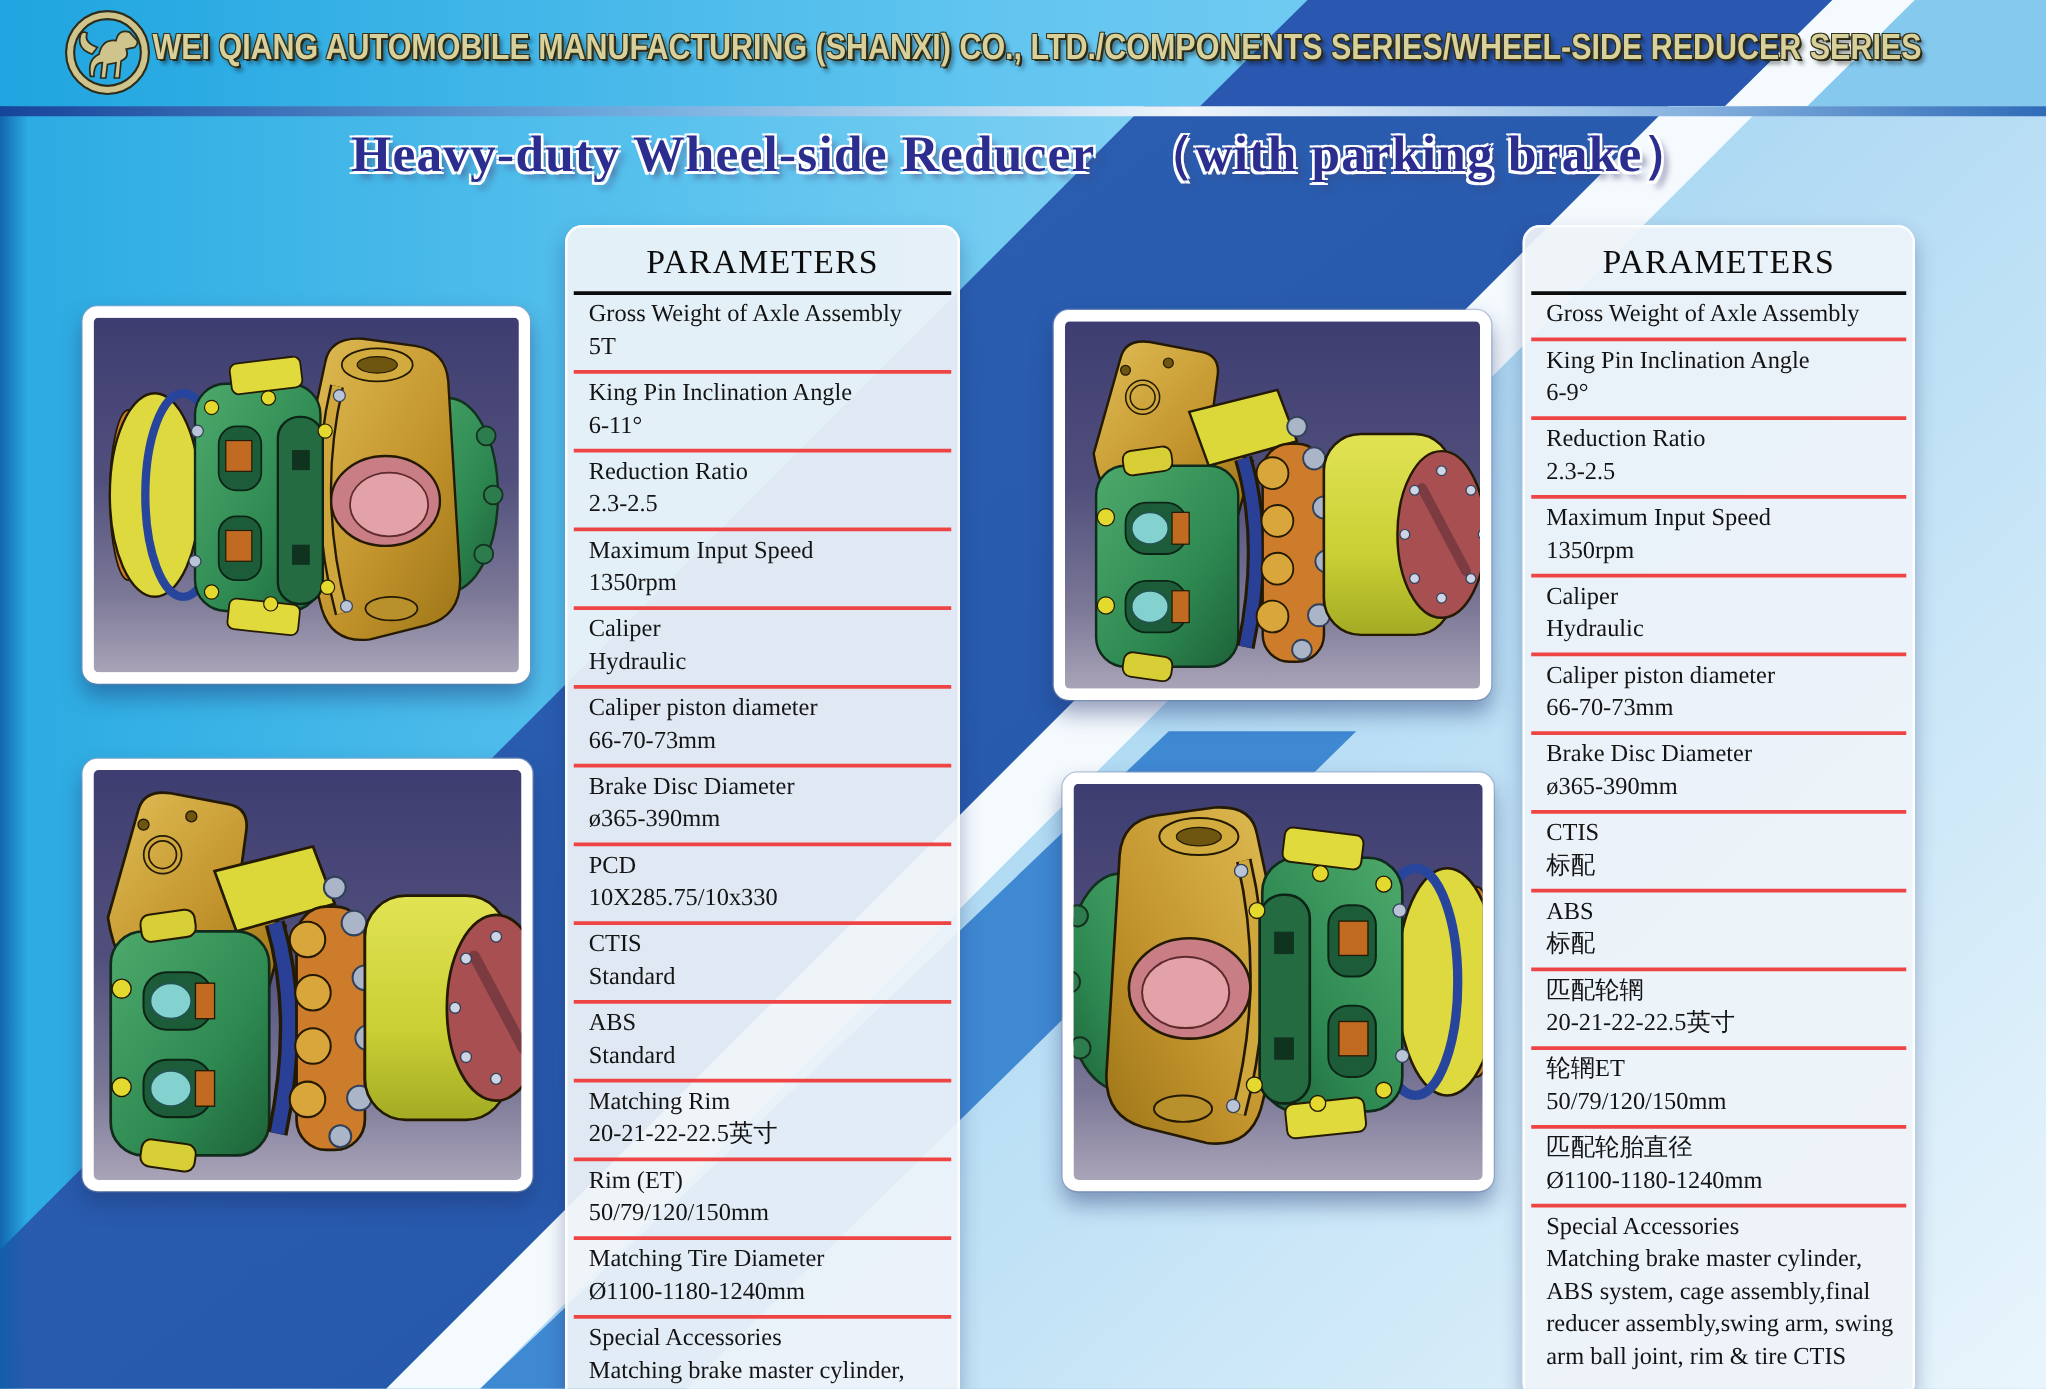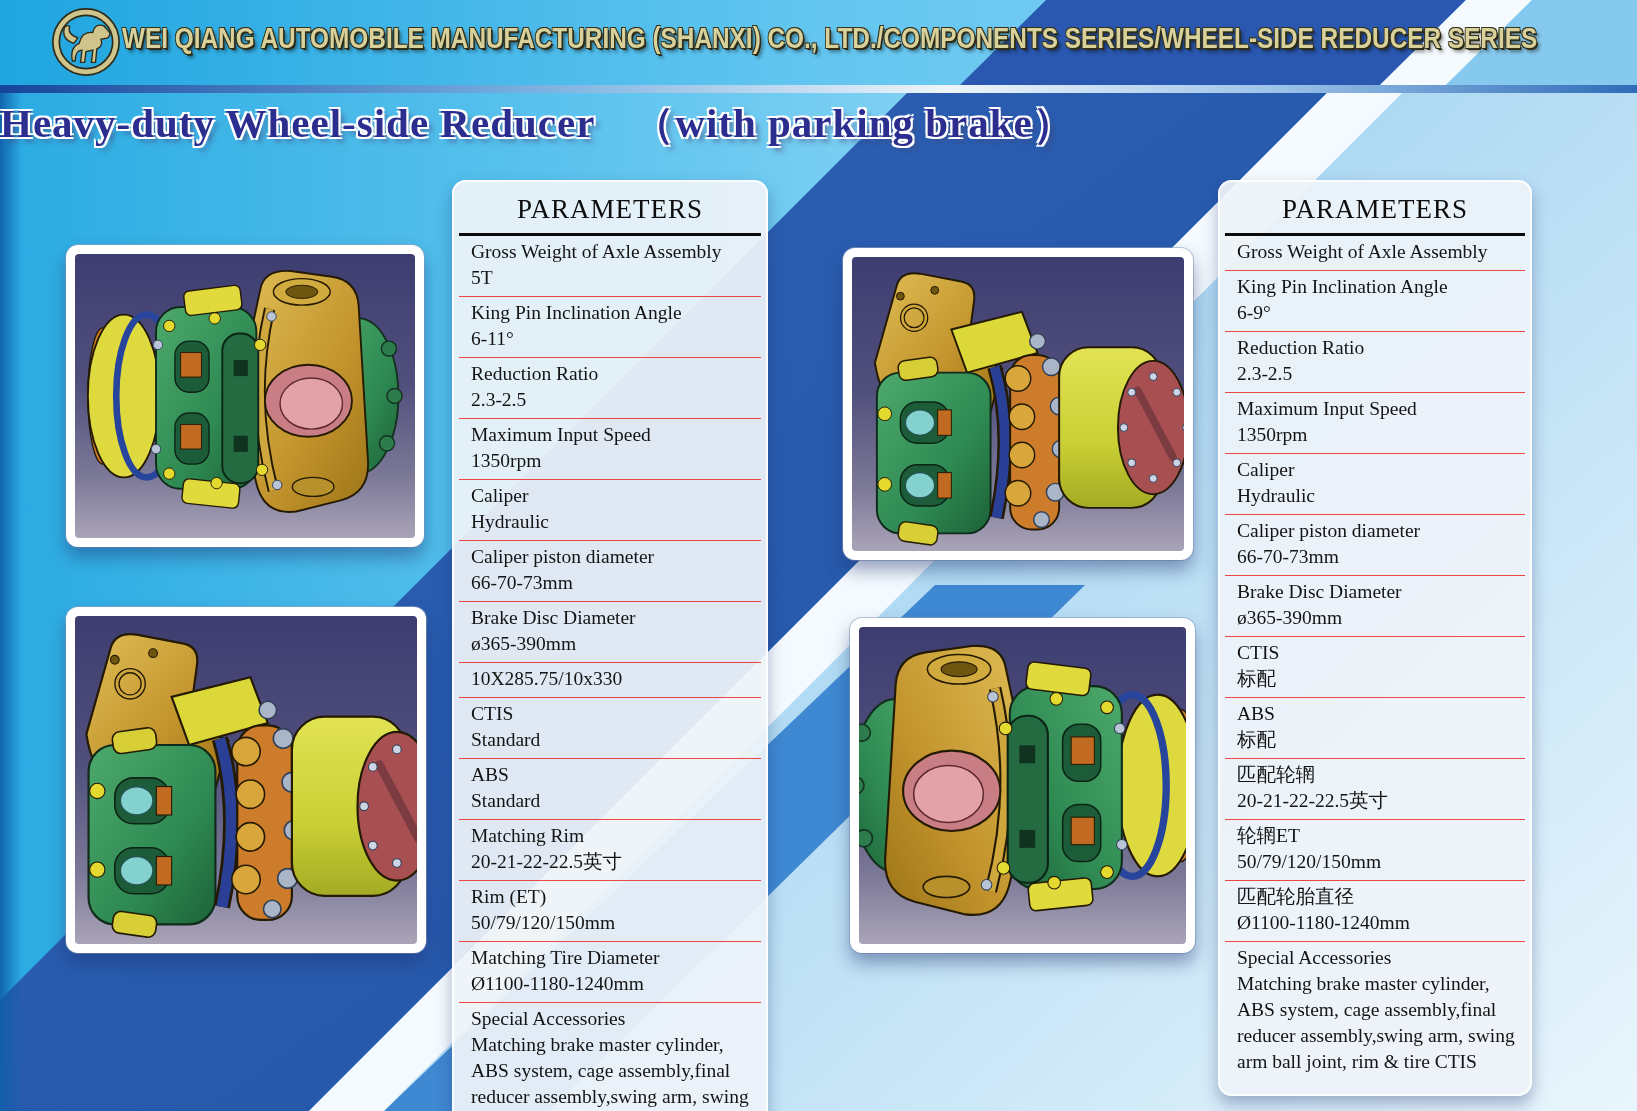--- a/index.html
+++ b/index.html
@@ -19,21 +19,21 @@
     font-weight:bold;font-size:29px;letter-spacing:0px;white-space:nowrap;
     transform:scaleX(.84);transform-origin:left center;
     color:#d8d19b;
     text-shadow:-1px -1px 0 #35331c, 1px -1px 0 #35331c, -1px 1px 0 #35331c,
                  2px 2px 0 #2c2a16, 4px 4px 4px rgba(0,0,0,.45);
   }
   .separator{position:absolute;left:0;top:85px;width:1637px;height:8px;z-index:6;
     background:linear-gradient(90deg,#16449a 0%,#6ea9dd 30%,#eef5fb 58%,#9cc3e8 78%,#2f6cb8 100%);}
 
   
-  .title{position:absolute;left:0;top:96px;width:1637px;z-index:5;
+  .title{position:absolute;left:0;top:96px;width:1637px;text-align:center;z-index:5;
     font-family:"Liberation Serif", serif;font-weight:bold;font-size:41px;
     color:#2b2d8f;letter-spacing:1px;
     text-shadow:-2px -2px 0 #fff, 2px -2px 0 #fff, -2px 2px 0 #fff, 2px 2px 0 #fff,
                  5px 5px 5px rgba(70,70,120,.55);}
   .title .gap{display:inline-block;width:38px;}
 
   
   .frame{position:absolute;background:#fff;border-radius:12px;padding:9px;
     box-shadow:0 10px 18px rgba(30,50,110,.45), 0 0 0 1px rgba(150,170,200,.6);
     z-index:4;}
@@ -42,21 +42,21 @@
   
   .param-table{position:absolute;top:180px;z-index:7;
     background:rgba(238,243,249,.93);border-radius:14px;
     box-shadow:0 8px 16px rgba(30,50,110,.35), inset 0 0 0 2px rgba(255,255,255,.85);
     padding:8px 0 16px;}
   .pt-left{left:452px;width:316px;}
   .pt-right{left:1218px;width:314px;}
   .pt-heading{font-weight:normal;font-size:27px;text-align:center;letter-spacing:1px;
     color:#0d0d0d;padding:6px 0 8px;}
   .pt-rows{margin:0 7px;border-top:3px solid #0b0b0b;}
-  .pt-row{padding:3px 4px 5px 12px;border-bottom:1px solid #ef4444;
+  .pt-row{padding:3px 4px 5px 12px;border-bottom:3px solid #ef4444;
     font-size:19.5px;color:#141414;}
   .pt-row:last-child{border-bottom:none;}
   .pt-label,.pt-value{line-height:26px;}
 </style>
 </head>
 <body>
 
 <div class="page">
 
   <svg id="bg-svg" width="1637" height="1111">
@@ -280,20 +280,21 @@
           <div class="pt-label">Caliper piston diameter</div>
           <div class="pt-value">66-70-73mm</div>
         </div>
 
         <div class="pt-row">
           <div class="pt-label">Brake Disc Diameter</div>
           <div class="pt-value">ø365-390mm</div>
         </div>
 
         <div class="pt-row">
+          <div class="pt-label">PCD</div>
           <div class="pt-value">10X285.75/10x330</div>
         </div>
 
         <div class="pt-row">
           <div class="pt-label">CTIS</div>
           <div class="pt-value">Standard</div>
         </div>
 
         <div class="pt-row">
           <div class="pt-label">ABS</div>

